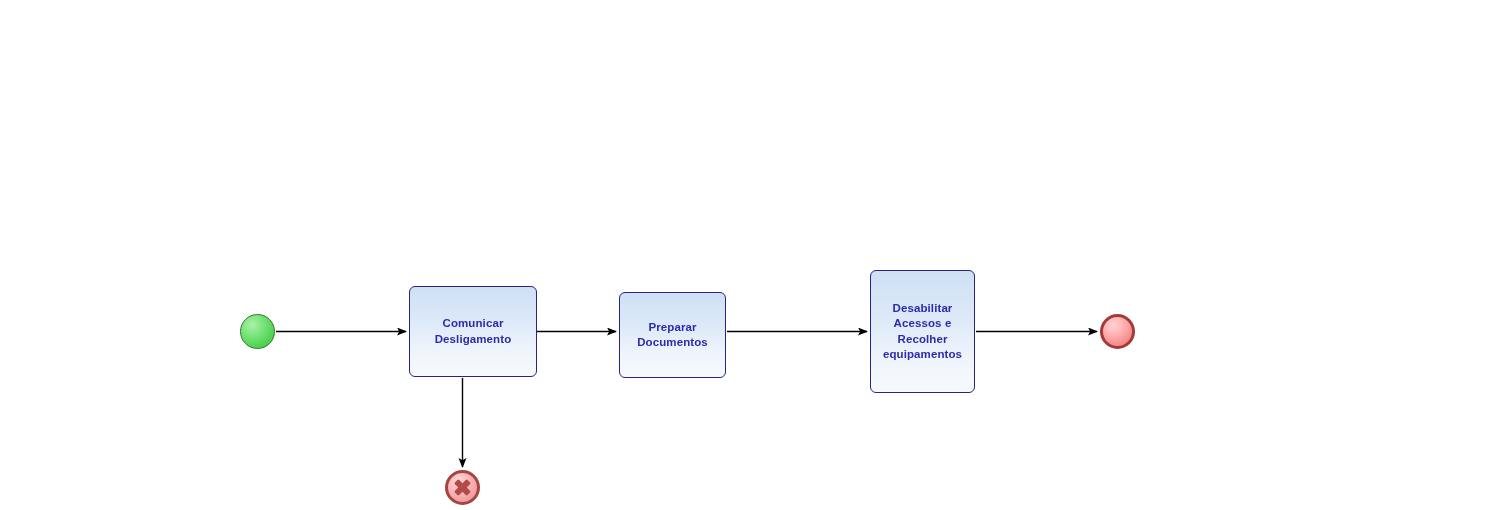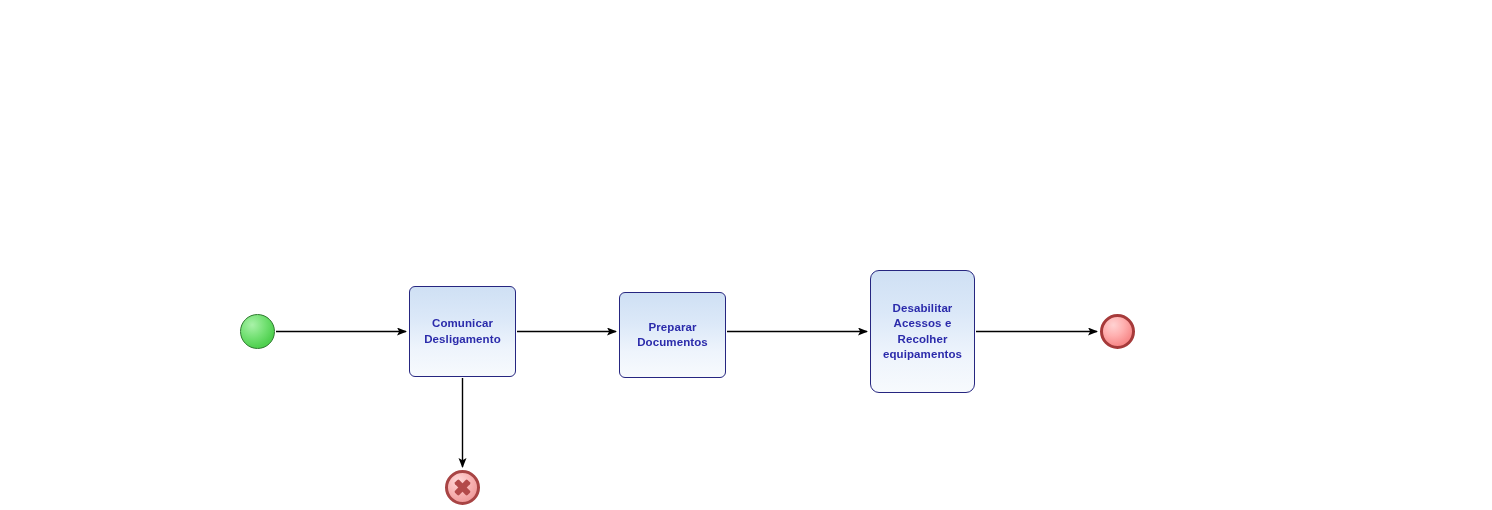--- a/index.html
+++ b/index.html
@@ -94,31 +94,31 @@
 
     <line x1="727" y1="331.5" x2="867" y2="331.5" stroke="#000000" stroke-width="1.4" marker-end="url(#arrow)"></line>
 
     <line x1="976" y1="331.5" x2="1097" y2="331.5" stroke="#000000" stroke-width="1.4" marker-end="url(#arrow)"></line>
 
     <line x1="462.5" y1="378" x2="462.5" y2="467" stroke="#000000" stroke-width="1.4" marker-end="url(#arrow)"></line>
   </svg>
 
   <div class="event event-start" style="left:240px; top:314px; width:35px; height:35px;"></div>
 
-  <div class="task" style="left:409px; top:286px; width:107px; height:91px;">
+  <div class="task" style="left:409px; top:286px; width:128px; height:91px;">
     <span class="task-label">Comunicar
 Desligamento</span>
   </div>
 
   <div class="task" style="left:619px; top:292px; width:107px; height:86px;">
     <span class="task-label">Preparar
 Documentos</span>
   </div>
 
-  <div class="task" style="left:870px; top:270px; width:105px; height:123px;border-radius:9px;">
+  <div class="task" style="left:870px; top:270px; width:105px; height:123px;">
     <span class="task-label">Desabilitar
 Acessos e
 Recolher
 equipamentos</span>
   </div>
 
   <div class="event event-end" style="left:1100px; top:314px; width:35px; height:35px;"></div>
 
   <div class="event event-cancel" style="left:445px; top:470px; width:35px; height:35px;">
     <svg class="cancel-mark" viewBox="0 0 30 30" xmlns="http://www.w3.org/2000/svg">

